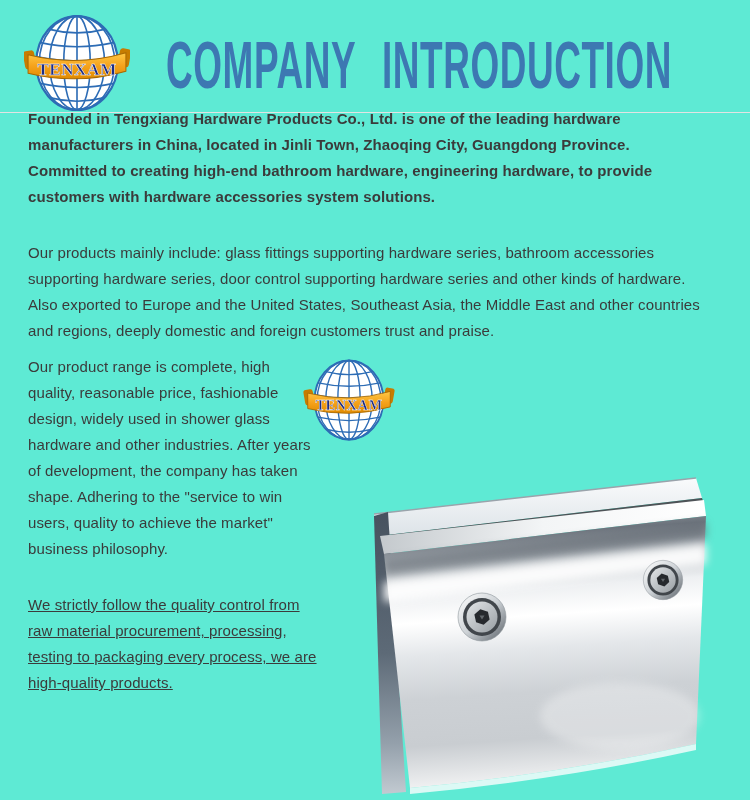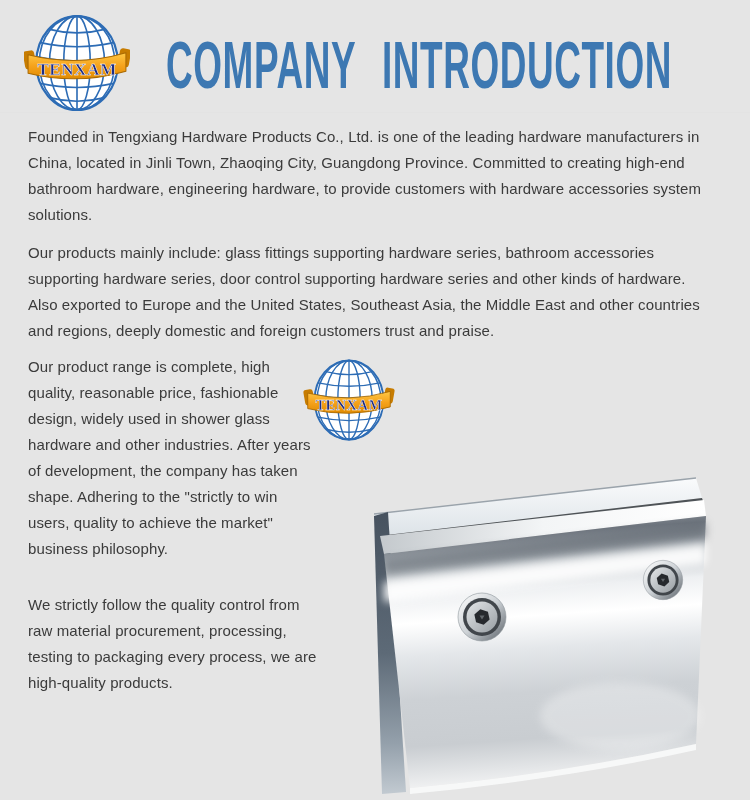--- a/index.html
+++ b/index.html
@@ -1,20 +1,20 @@
 <!DOCTYPE html>
 <html><head>
 <meta charset="utf-8">
 <style>
   * { margin:0; padding:0; box-sizing:border-box; }
   html,body { background:#ffffff; }
   .page {
     position:relative;
     width:750px; height:800px;
-    background:#e5e5e5;
+    background:#5eead4;
     overflow:hidden;
     font-family:"Liberation Sans", sans-serif;
   }
   .logo-main { position:absolute; left:24px; top:12px; width:106px; height:102px; }
   .logo-inline { position:absolute; left:300px; top:357px; width:98px; height:86px; }
   .logo-svg { display:block; width:100%; height:100%; }
 
   .page-title {
     position:absolute; left:166px; top:30px;
     font-weight:bold; font-size:66px; line-height:70px;
@@ -28,24 +28,24 @@
     background:#e3e3e3;
   }
 
   .para {
     position:absolute;
     font-size:15px; line-height:26px;
     color:#3b3b3b; letter-spacing:0.1px;
   }
   .para-wide { left:28px; width:684px; }
   .para-narrow { left:28px; width:292px; }
-  #para1 { top:124px; }
+  #para1 { top:106px;font-weight:bold; }
   #para2 { top:240px; }
   #para3 { top:354px; }
-  #para4 { top:592px; }
+  #para4 { top:592px;text-decoration:underline; }
 
   .product-photo { position:absolute; left:370px; top:476px; width:380px; height:324px; }
   .product-photo svg { display:block; width:100%; height:100%; }
 </style>
 </head>
 <body>
 
 <div class="page">
 
   <div class="logo-main">
@@ -76,21 +76,21 @@
         <text x="52" y="62" text-anchor="middle" textLength="78" lengthAdjust="spacingAndGlyphs" font-family="Liberation Serif, serif" font-weight="bold" font-size="17" fill="#1c2c86" stroke="#ffffff" stroke-width="0.45" letter-spacing="0.5">TENXAM</text>
       </g>
     </svg>
   </div>
 
   <div class="page-title">COMPANY INTRODUCTION</div>
   <div class="header-divider"></div>
 
   <p id="para1" class="para para-wide">Founded in Tengxiang Hardware Products Co., Ltd. is one of the leading hardware manufacturers in China, located in Jinli Town, Zhaoqing City, Guangdong Province. Committed to creating high-end bathroom hardware, engineering hardware, to provide customers with hardware accessories system solutions.</p>
   <p id="para2" class="para para-wide">Our products mainly include: glass fittings supporting hardware series, bathroom accessories supporting hardware series, door control supporting hardware series and other kinds of hardware. Also exported to Europe and the United States, Southeast Asia, the Middle East and other countries and regions, deeply domestic and foreign customers trust and praise.</p>
-  <p id="para3" class="para para-narrow">Our product range is complete, high quality, reasonable price, fashionable design, widely used in shower glass hardware and other industries. After years of development, the company has taken shape. Adhering to the "strictly to win users, quality to achieve the market" business philosophy.</p>
+  <p id="para3" class="para para-narrow">Our product range is complete, high quality, reasonable price, fashionable design, widely used in shower glass hardware and other industries. After years of development, the company has taken shape. Adhering to the "service to win users, quality to achieve the market" business philosophy.</p>
   <p id="para4" class="para para-narrow">We strictly follow the quality control from raw material procurement, processing, testing to packaging every process, we are high-quality products.</p>
 
   <div class="logo-inline">
     <svg class="logo-svg" viewBox="0 0 104 100">
       <g stroke="#2d6cb5" stroke-width="1.6" fill="none">
         <ellipse cx="52" cy="50" rx="40" ry="46" fill="#ffffff" stroke-width="2.2"></ellipse>
         <ellipse cx="52" cy="50" rx="13" ry="46"></ellipse>
         <ellipse cx="52" cy="50" rx="27" ry="46"></ellipse>
         <ellipse cx="52" cy="50" rx="37" ry="46"></ellipse>
         <line x1="52" y1="4" x2="52" y2="96"></line>

